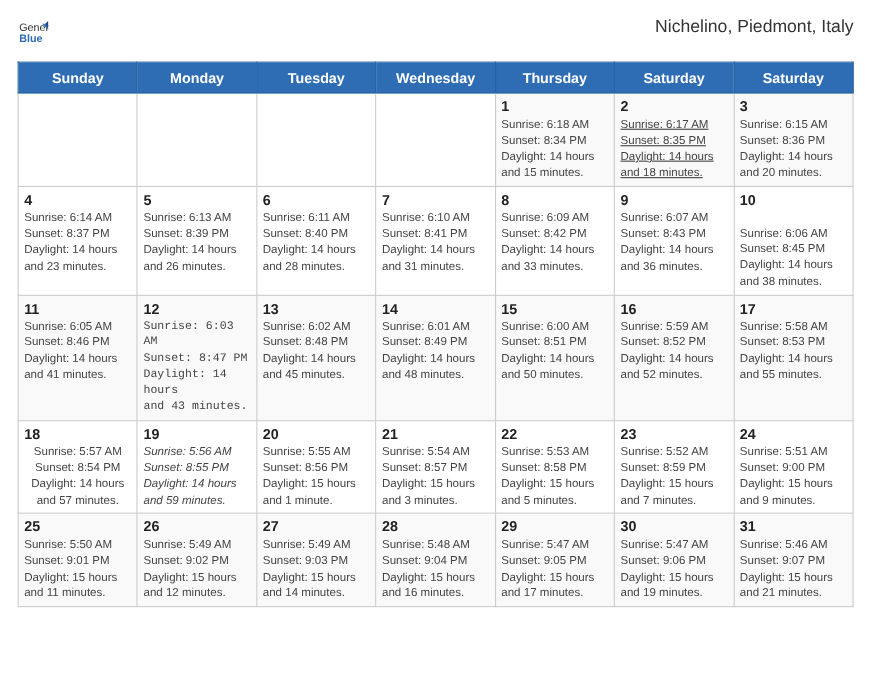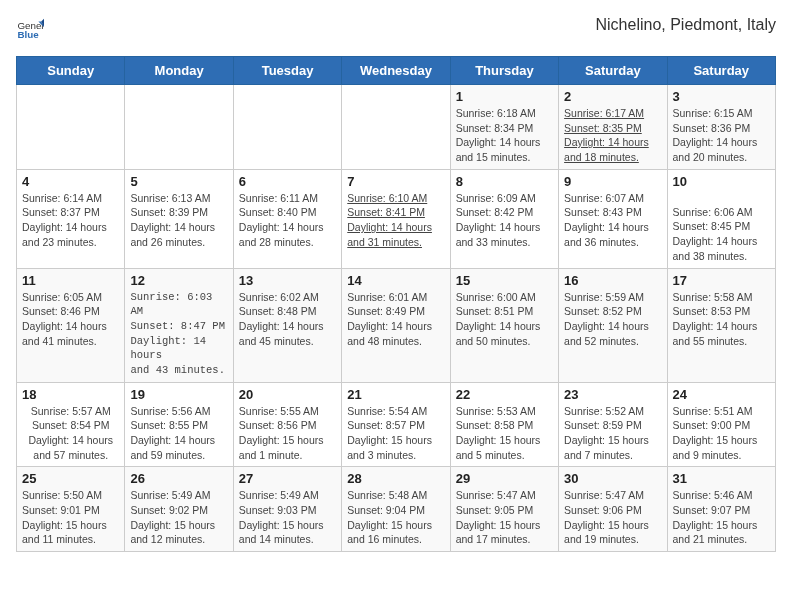--- a/index.html
+++ b/index.html
@@ -143,21 +143,21 @@
         </td>
         <td>
           <div class="day-number">6</div>
           <div class="day-info" style="white-space: pre-line;">Sunrise: 6:11 AM
 Sunset: 8:40 PM
 Daylight: 14 hours
 and 28 minutes.</div>
         </td>
         <td>
           <div class="day-number">7</div>
-          <div class="day-info" style="white-space: pre-line; text-decoration: underline;">Sunrise: 6:10 AM
+          <div class="day-info" style="white-space: pre-line;">Sunrise: 6:10 AM
 Sunset: 8:41 PM
 Daylight: 14 hours
 and 31 minutes.</div>
         </td>
         <td>
           <div class="day-number">8</div>
           <div class="day-info" style="white-space: pre-line;">Sunrise: 6:09 AM
 Sunset: 8:42 PM
 Daylight: 14 hours
 and 33 minutes.</div>
@@ -231,21 +231,21 @@
       <tr>
         <td>
           <div class="day-number">18</div>
           <div class="day-info" style="white-space: pre-line; text-align: center;">Sunrise: 5:57 AM
 Sunset: 8:54 PM
 Daylight: 14 hours
 and 57 minutes.</div>
         </td>
         <td>
           <div class="day-number">19</div>
-          <div class="day-info" style="white-space: pre-line;">Sunrise: 5:56 AM
+          <div class="day-info" style="white-space: pre-line; font-style: italic;">Sunrise: 5:56 AM
 Sunset: 8:55 PM
 Daylight: 14 hours
 and 59 minutes.</div>
         </td>
         <td>
           <div class="day-number">20</div>
           <div class="day-info" style="white-space: pre-line;">Sunrise: 5:55 AM
 Sunset: 8:56 PM
 Daylight: 15 hours
 and 1 minute.</div>

